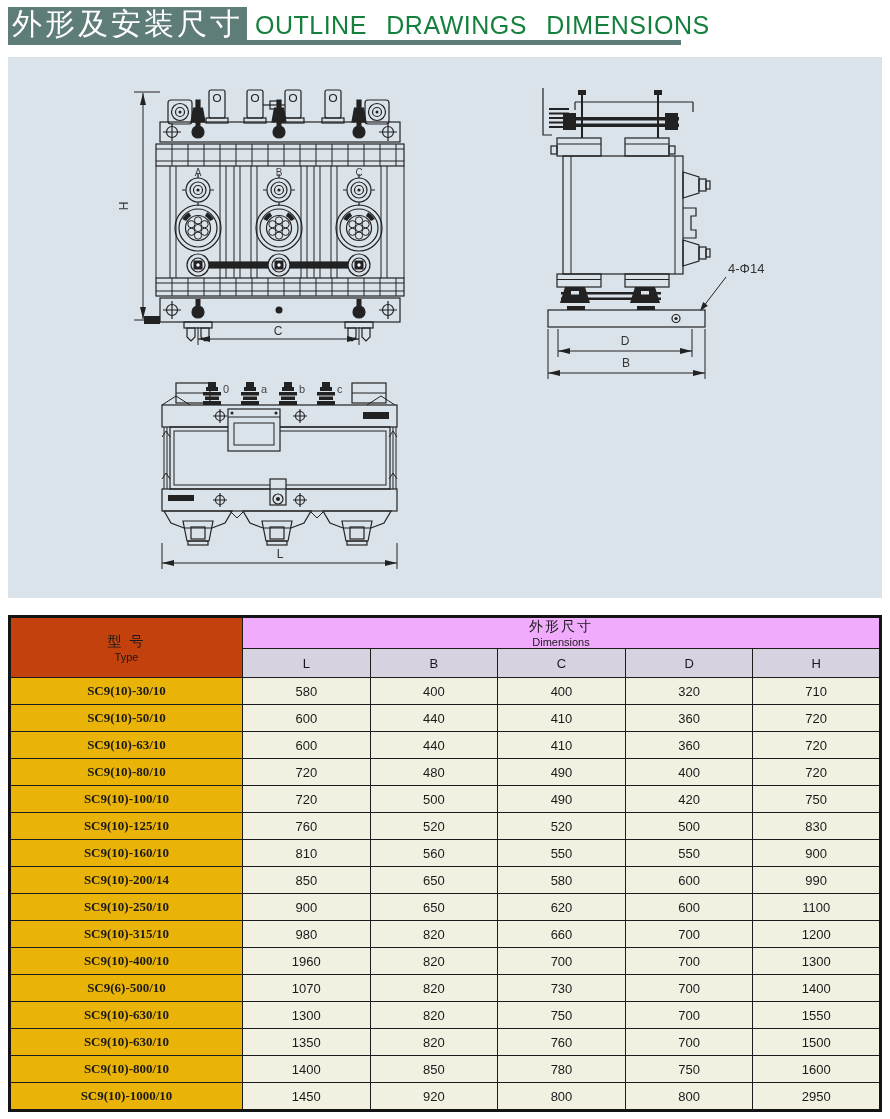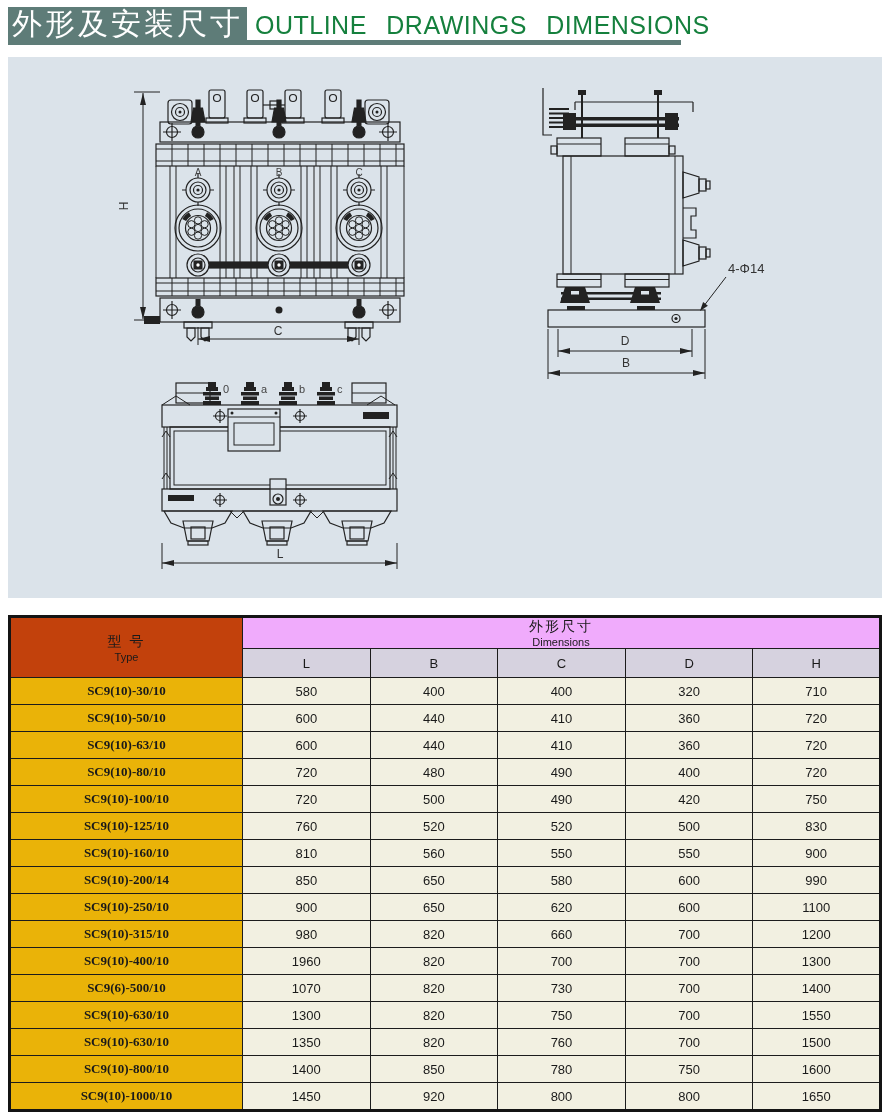--- a/index.html
+++ b/index.html
@@ -482,16 +482,16 @@
         <td class="num-cell">780</td>
         <td class="num-cell">750</td>
         <td class="num-cell">1600</td>
       </tr>
       <tr>
         <td class="type-cell">SC9(10)-1000/10</td>
         <td class="num-cell">1450</td>
         <td class="num-cell">920</td>
         <td class="num-cell">800</td>
         <td class="num-cell">800</td>
-        <td class="num-cell">1650</td>
+        <td class="num-cell">2950</td>
       </tr>
     </tbody>
 </table>
 
 </body></html>

